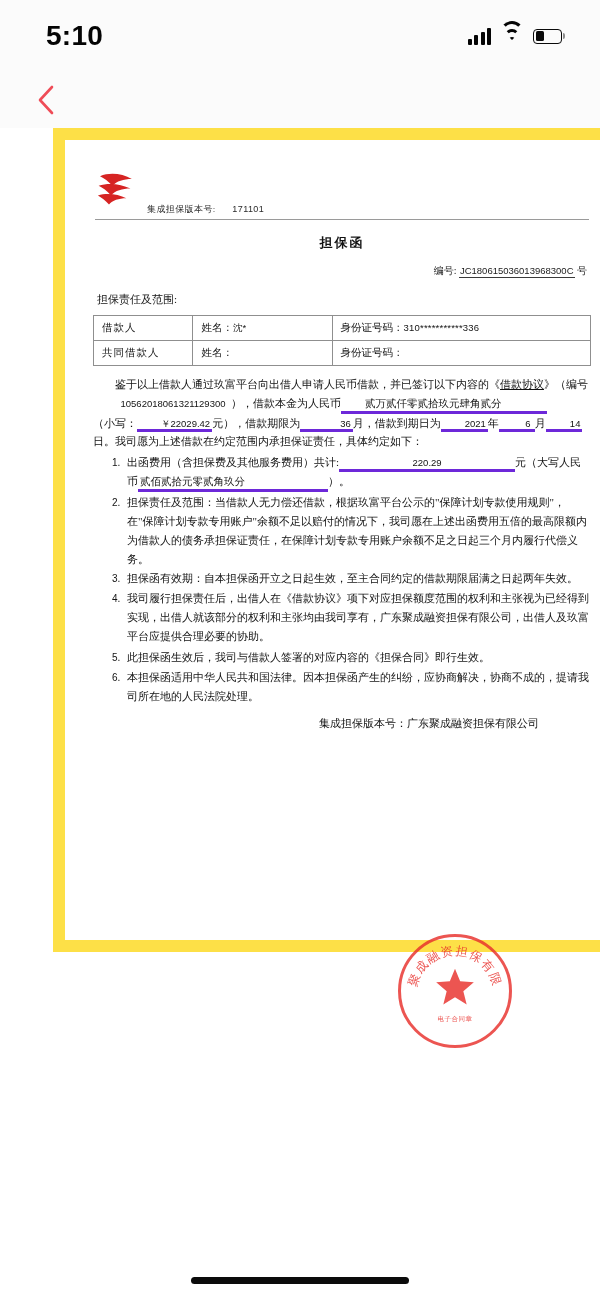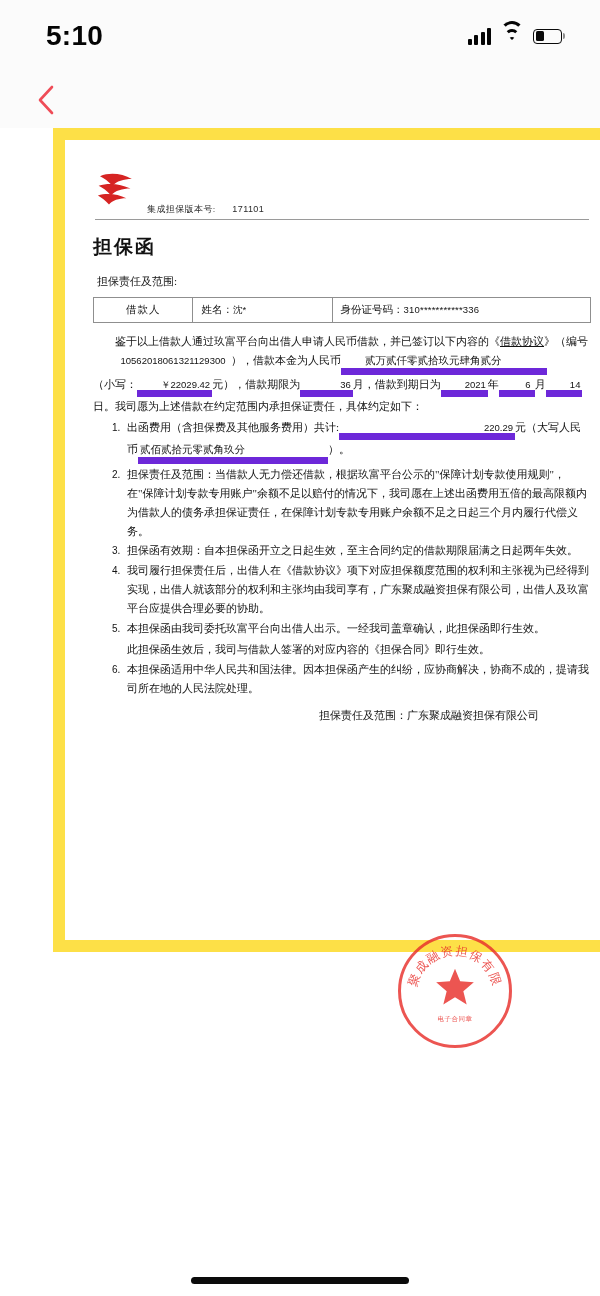--- a/index.html
+++ b/index.html
@@ -99,22 +99,22 @@
     width: 42px; height: 36px;
   }
   .version-line {
     position: absolute; left: 52px; bottom: 3px;
     font-size: 9px; color: #2a2a2a; letter-spacing: .4px;
     white-space: nowrap;
   }
   .version-line .num { margin-left: 14px; font-family: "Liberation Sans", sans-serif; font-size: 9px; }
 
   .doc-title {
-    text-align: left;
-    font-size: 19px; font-weight: bold; color: #121212;
+    text-align: center;
+    font-size: 13px; font-weight: bold; color: #121212;
     letter-spacing: 2px;
     margin-top: 14px;
   }
   .doc-serial {
     text-align: right;
     font-size: 10px; color: #1b1b1b;
     margin-top: 12px; padding-right: 4px;
   }
   .doc-serial .u {
     border-bottom: 1px solid #3a3a3a;
@@ -134,31 +134,31 @@
     border-collapse: collapse;
     margin-top: 8px;
     font-size: 10.5px; color: #141414;
   }
   table.borrowers td {
     border: 1px solid #8f8f8f;
     height: 25px;
     padding: 0 8px;
     vertical-align: middle;
   }
-  td.c-label { width: 20%; text-align: center; letter-spacing: 1px; }
+  td.c-label { width: 20%; text-align: left; letter-spacing: 1px; }
   td.c-name  { width: 28%; }
   td.c-id    { width: 52%; }
   .mono { font-family: "Liberation Sans", sans-serif; font-size: 9.5px; letter-spacing: .2px; }
 
   
   .body-text { margin-top: 9px; font-size: 11px; color: #121212; line-height: 1.72; }
   .p-intro { text-indent: 22px; }
   .blank {
     display: inline-block;
-    border-bottom: 7px solid #6d28d9;
+    border-bottom: 3px solid #6d28d9;
     text-align: center;
     font-family: "Liberation Sans", sans-serif;
     font-size: 9.5px;
     vertical-align: baseline;
     line-height: 1.2;
     padding: 0 2px;
   }
   .blank.w-contract { min-width: 138px; border-bottom: none; }
   .blank.w-cn { min-width: 206px; font-family: "Liberation Serif", serif; font-size: 10.5px; text-align: left; }
   .blank.w-amt { min-width: 74px; text-align: left; }
@@ -169,21 +169,21 @@
   .u-link { text-decoration: underline; }
 
   ol.clauses {
     margin: 2px 0 0 0;
     padding-left: 30px;
     font-size: 11px; color: #121212; line-height: 1.72;
   }
   ol.clauses > li { margin-bottom: 1px; padding-left: 4px; }
   ol.clauses > li::marker { font-family: "Liberation Sans", sans-serif; font-size: 10px; }
   .sub-para { margin-top: 2px; }
-  .blank.fee-amt { min-width: 176px; text-align: right; }
+  .blank.fee-amt { min-width: 176px; text-align: center; }
   .blank.fee-cn { min-width: 190px; font-family: "Liberation Serif", serif; font-size: 10.5px; text-align: left; }
 
   
   .sign-block {
     margin-top: 6px;
     text-align: right;
     padding-right: 52px;
     font-size: 11px; color: #121212;
     line-height: 2.1;
     position: relative;
@@ -267,60 +267,73 @@
           <path d="M1 34 C14 30 30 32 42 38 C31 38 22 41 17 47 C12 41 6 37 1 34 Z" fill="#d62423"></path>
         </svg>
         <div class="version-line">
           <span>集成担保版本号:</span>
           <span class="num">171101</span>
         </div>
       </div>
 
       <div class="doc-title">担保函</div>
 
+      <div class="doc-serial">
+        <span>编号:</span>
+        <span class="u">JC180615036013968300C</span>
+        <span>号</span>
+      </div>
 
       <div class="addressee">担保责任及范围:</div>
 
       <table class="borrowers">
         <tbody>
           <tr>
             <td class="c-label">借款人</td>
             <td class="c-name">
               <span>姓名：</span><span class="mono">沈*</span>
             </td>
             <td class="c-id">
               <span>身份证号码：</span><span class="mono">310***********336</span>
             </td>
           </tr>
+          <tr>
+            <td class="c-label">共同借款人</td>
+            <td class="c-name">
+              <span>姓名：</span><span class="mono"></span>
+            </td>
+            <td class="c-id">
+              <span>身份证号码：</span><span class="mono"></span>
+            </td>
+          </tr>
         </tbody>
       </table>
 
       <div class="body-text p-intro">
         <span>鉴于以上借款人通过玖富平台向出借人申请人民币借款，并已签订以下内容的《</span><span class="u-link">借款协议</span><span>》</span><span>（编号</span><span class="blank w-contract">10562018061321129300</span><span>），借款本金为人民币</span><span class="blank w-cn">贰万贰仟零贰拾玖元肆角贰分</span><br>
         <span>（小写：</span><span class="blank w-amt">￥22029.42</span><span>元），借款期限为</span><span class="blank w-term">36</span><span>月，借款到期日为</span><span class="blank w-year">2021</span><span>年</span><span class="blank w-mo">6</span><span>月</span><span class="blank w-day">14</span><br>
         <span>日。我司愿为上述借款在约定范围内承担保证责任，具体约定如下：</span>
       </div>
 
       <ol class="clauses">
         <li>
           <span>出函费用（含担保费及其他服务费用）共计:</span><span class="blank fee-amt">220.29</span><span>元（大写人民币</span><span class="blank fee-cn">贰佰贰拾元零贰角玖分</span><span>）。</span>
         </li>
         <li>担保责任及范围：当借款人无力偿还借款，根据玖富平台公示的"保障计划专款使用规则"，在"保障计划专款专用账户"余额不足以赔付的情况下，我司愿在上述出函费用五倍的最高限额内为借款人的债务承担保证责任，在保障计划专款专用账户余额不足之日起三个月内履行代偿义务。</li>
         <li>担保函有效期：自本担保函开立之日起生效，至主合同约定的借款期限届满之日起两年失效。</li>
         <li>我司履行担保责任后，出借人在《借款协议》项下对应担保额度范围的权利和主张视为已经得到实现，出借人就该部分的权利和主张均由我司享有，广东聚成融资担保有限公司，出借人及玖富平台应提供合理必要的协助。</li>
         <li>
-          <span>本担保函由我司委托玖富平台向出借人出示。一经我司盖章确认，此担保函即行生效。</span>
           <div class="sub-para">此担保函生效后，我司与借款人签署的对应内容的《担保合同》即行生效。</div>
         </li>
         <li>本担保函适用中华人民共和国法律。因本担保函产生的纠纷，应协商解决，协商不成的，提请我司所在地的人民法院处理。</li>
       </ol>
 
       <div class="sign-block">
         <div>
-          <span>担保责任及范围：</span><span>广东聚成融资担保有限公司</span>
+          <span>集成担保版本号：</span><span>广东聚成融资担保有限公司</span>
         </div>
       </div>
 
     </div>
 
     <div class="seal">
       <svg class="seal-arc-top" viewBox="0 0 114 114">
         <defs>
           <path id="arcTop" d="M 16 60 A 41 41 0 0 1 98 60"></path>
         </defs>

